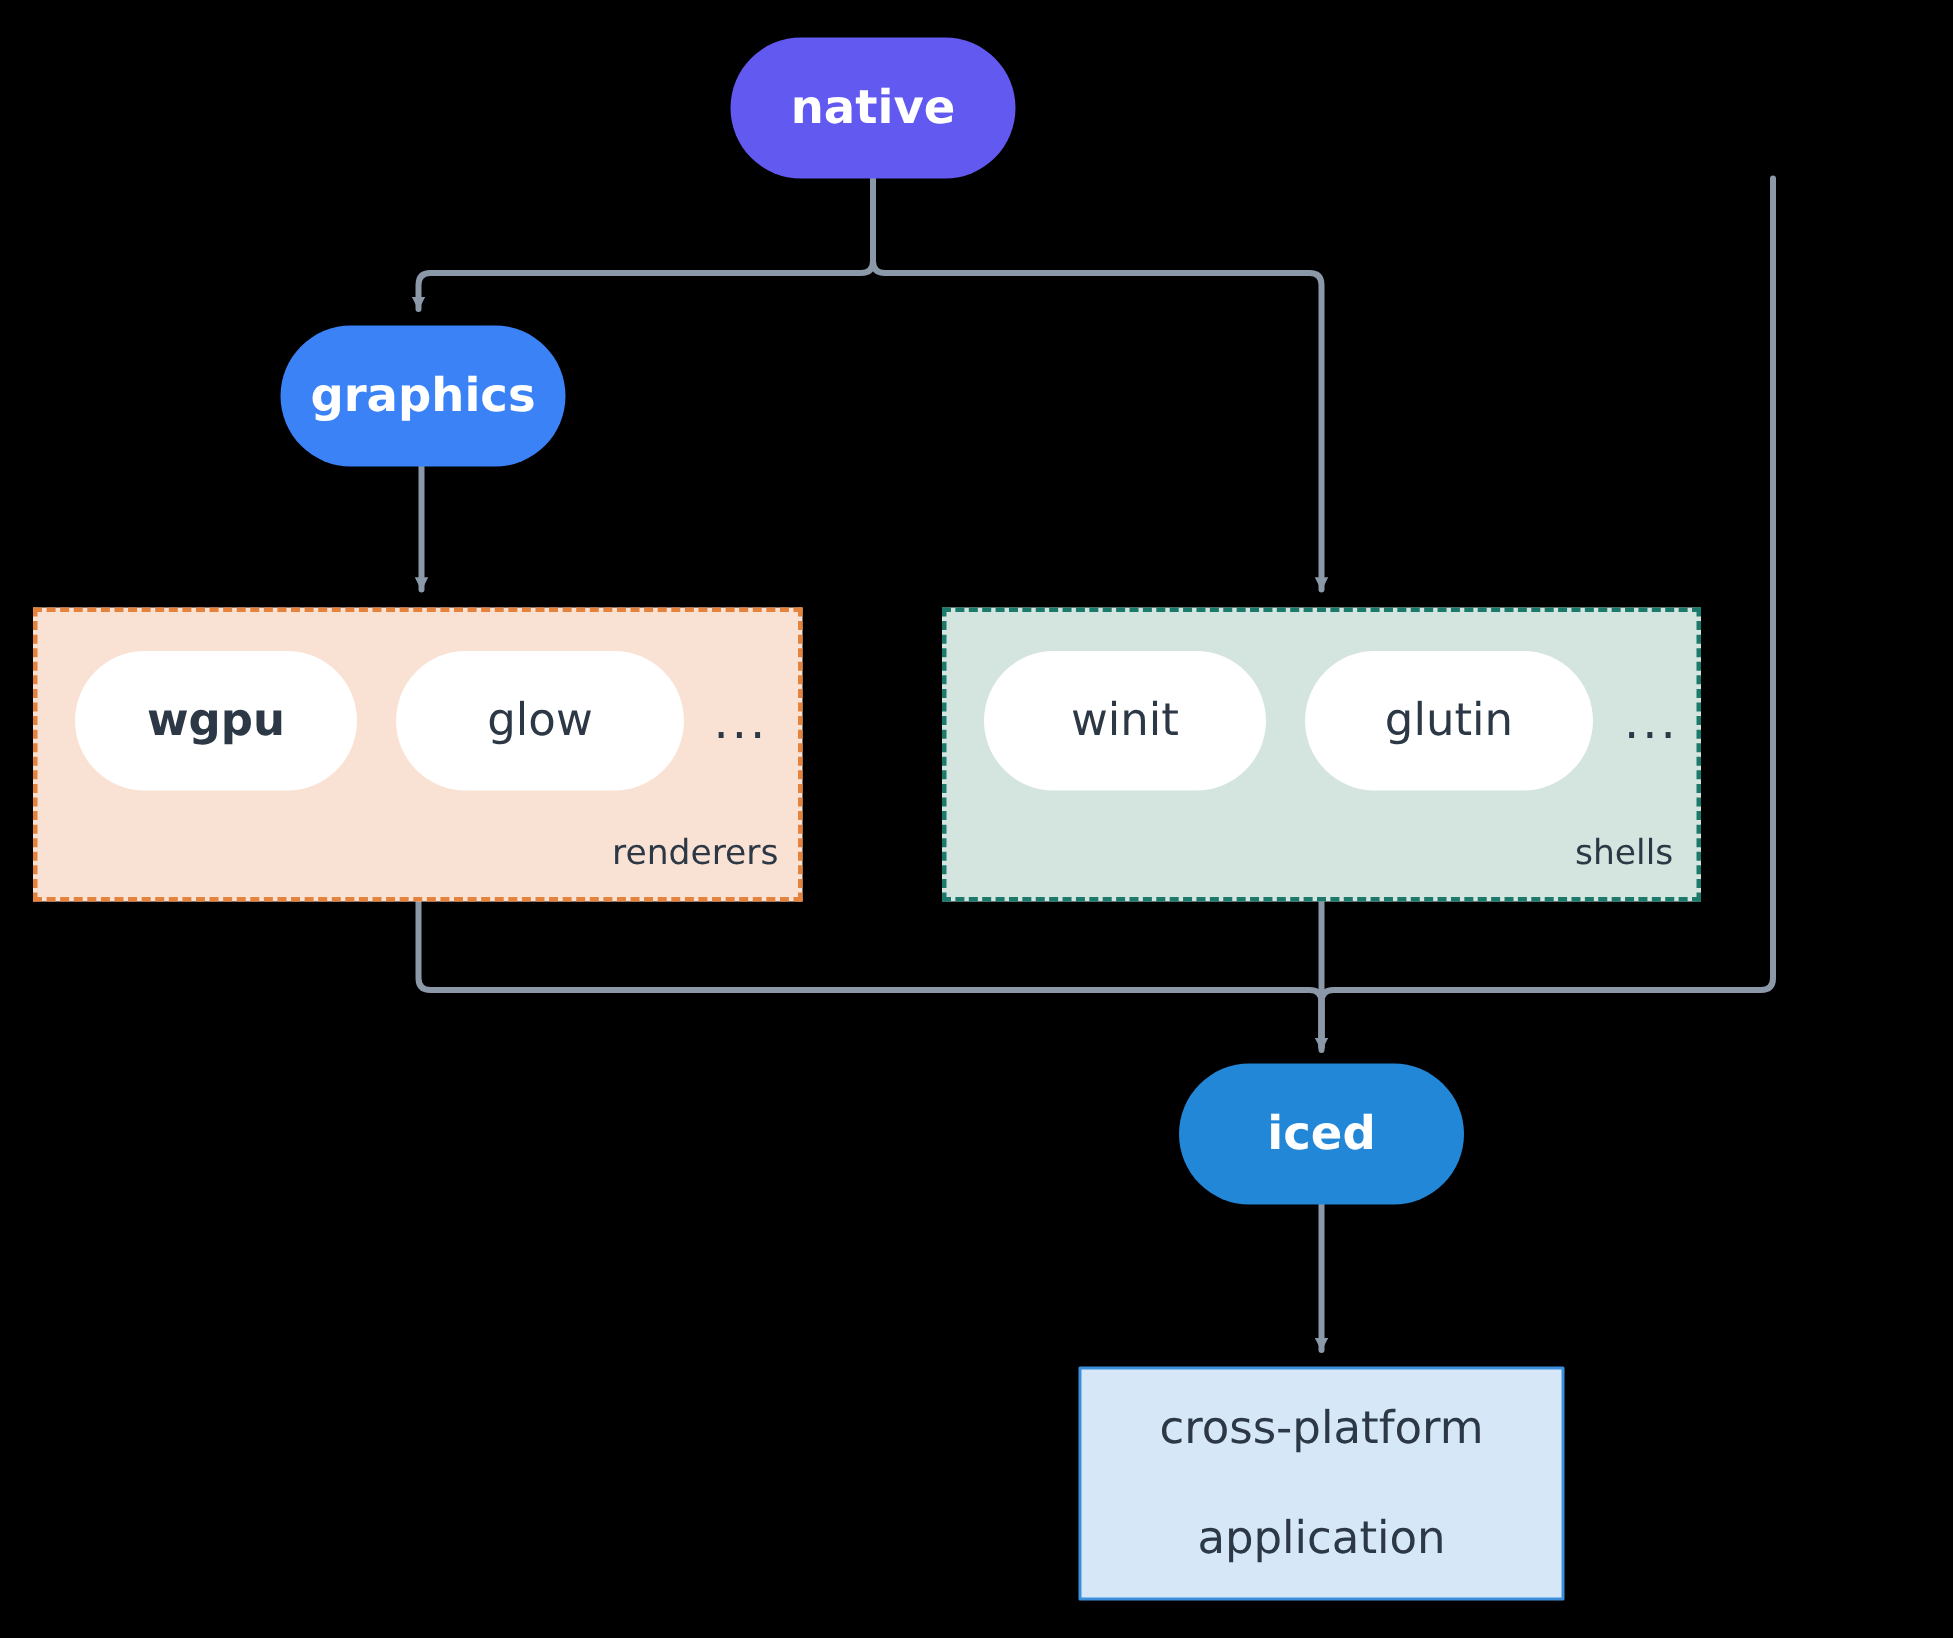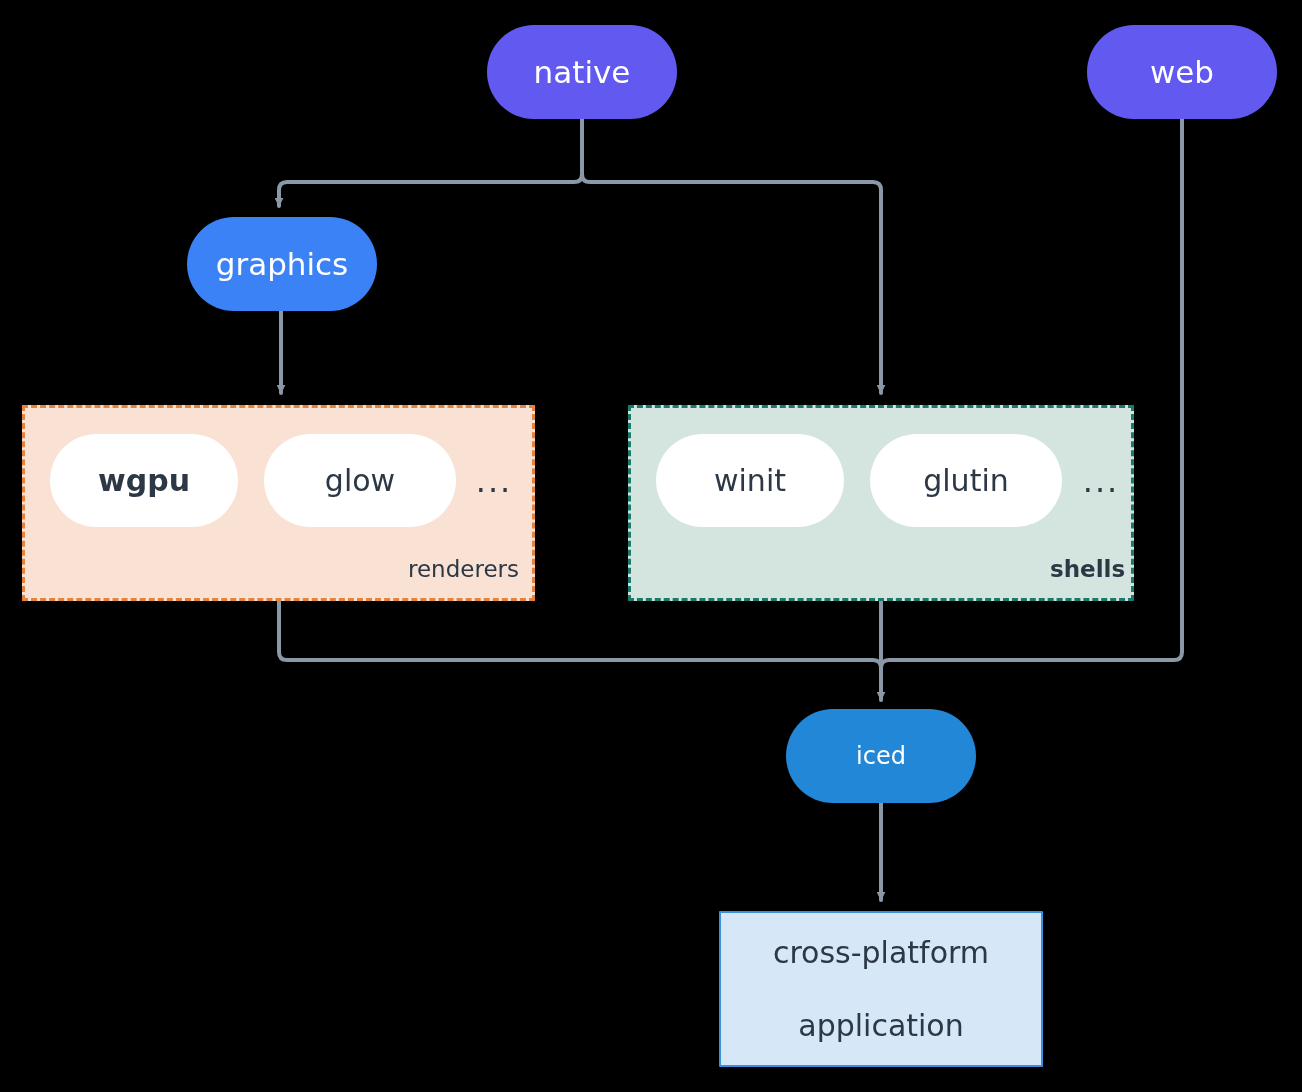--- a/index.html
+++ b/index.html
@@ -27,35 +27,36 @@
     position: absolute;
     display: flex;
     align-items: center;
     justify-content: center;
     box-sizing: border-box;
     text-align: center;
     line-height: 1.25;
   }
   .pill {
     border-radius: 999px;
+    font-weight: bold;
   }
   .node-native, .node-web {
     background: #6259F0;
     color: #FFFFFF;
     font-size: 31px;
   }
   .node-graphics {
     background: #3b82f6;
     color: #FFFFFF;
     font-size: 31px;
   }
   .node-iced {
     background: #2387D8;
     color: #FFFFFF;
-    font-size: 24px;
+    font-size: 31px;
   }
   .node-app {
     background: #D6E8F8;
     border: 2px solid #3B8FDD;
     color: #2C3845;
     font-size: 30px;
     flex-direction: column;
     border-radius: 1px;
     gap: 36px;
   }
@@ -127,23 +128,20 @@
 
     <path d="M881,668 L881,700" fill="none" stroke="#8B98A8" stroke-width="4" stroke-linecap="round" marker-end="url(#arrowhead)"></path>
 
     <path d="M881,803 L881,900" fill="none" stroke="#8B98A8" stroke-width="4" stroke-linecap="round" marker-end="url(#arrowhead)"></path>
   </svg>
 
   <div class="node pill node-native" style="left:487px; top:25px; width:190px; height:94px;">
     <span>native</span>
   </div>
 
-  <div class="node pill node-web" style="left:1087px; top:25px; width:190px; height:94px;">
-    <span>web</span>
-  </div>
 
   <div class="node pill node-graphics" style="left:187px; top:217px; width:190px; height:94px;">
     <span>graphics</span>
   </div>
 
   <div class="group group-renderers" style="left:22px; top:405px; width:513px; height:196px;"></div>
 
   <div class="sub-pill" style="left:50px; top:434px; width:188px; height:93px;font-weight:bold;">
     <span>wgpu</span>
   </div>
@@ -161,21 +159,21 @@
   <div class="sub-pill" style="left:870px; top:434px; width:192px; height:93px;">
     <span>glutin</span>
   </div>
 
   <div class="sub-pill" style="left:656px; top:434px; width:188px; height:93px;">
     <span>winit</span>
   </div>
 
   <div class="ellipsis" style="left:1081px; top:462px; width:40px; height:38px;">...</div>
 
-  <div class="group-label" style="left:1050px; top:556px;font-weight:bold;">shells</div>
+  <div class="group-label" style="left:1050px; top:556px;">shells</div>
 
   <div class="node pill node-iced" style="left:786px; top:709px; width:190px; height:94px;">
     <span>iced</span>
   </div>
 
   <div class="node node-app" style="left:719px; top:911px; width:324px; height:156px;">
     <span class="app-line">cross-platform</span>
     <span class="app-line">application</span>
   </div>
 

